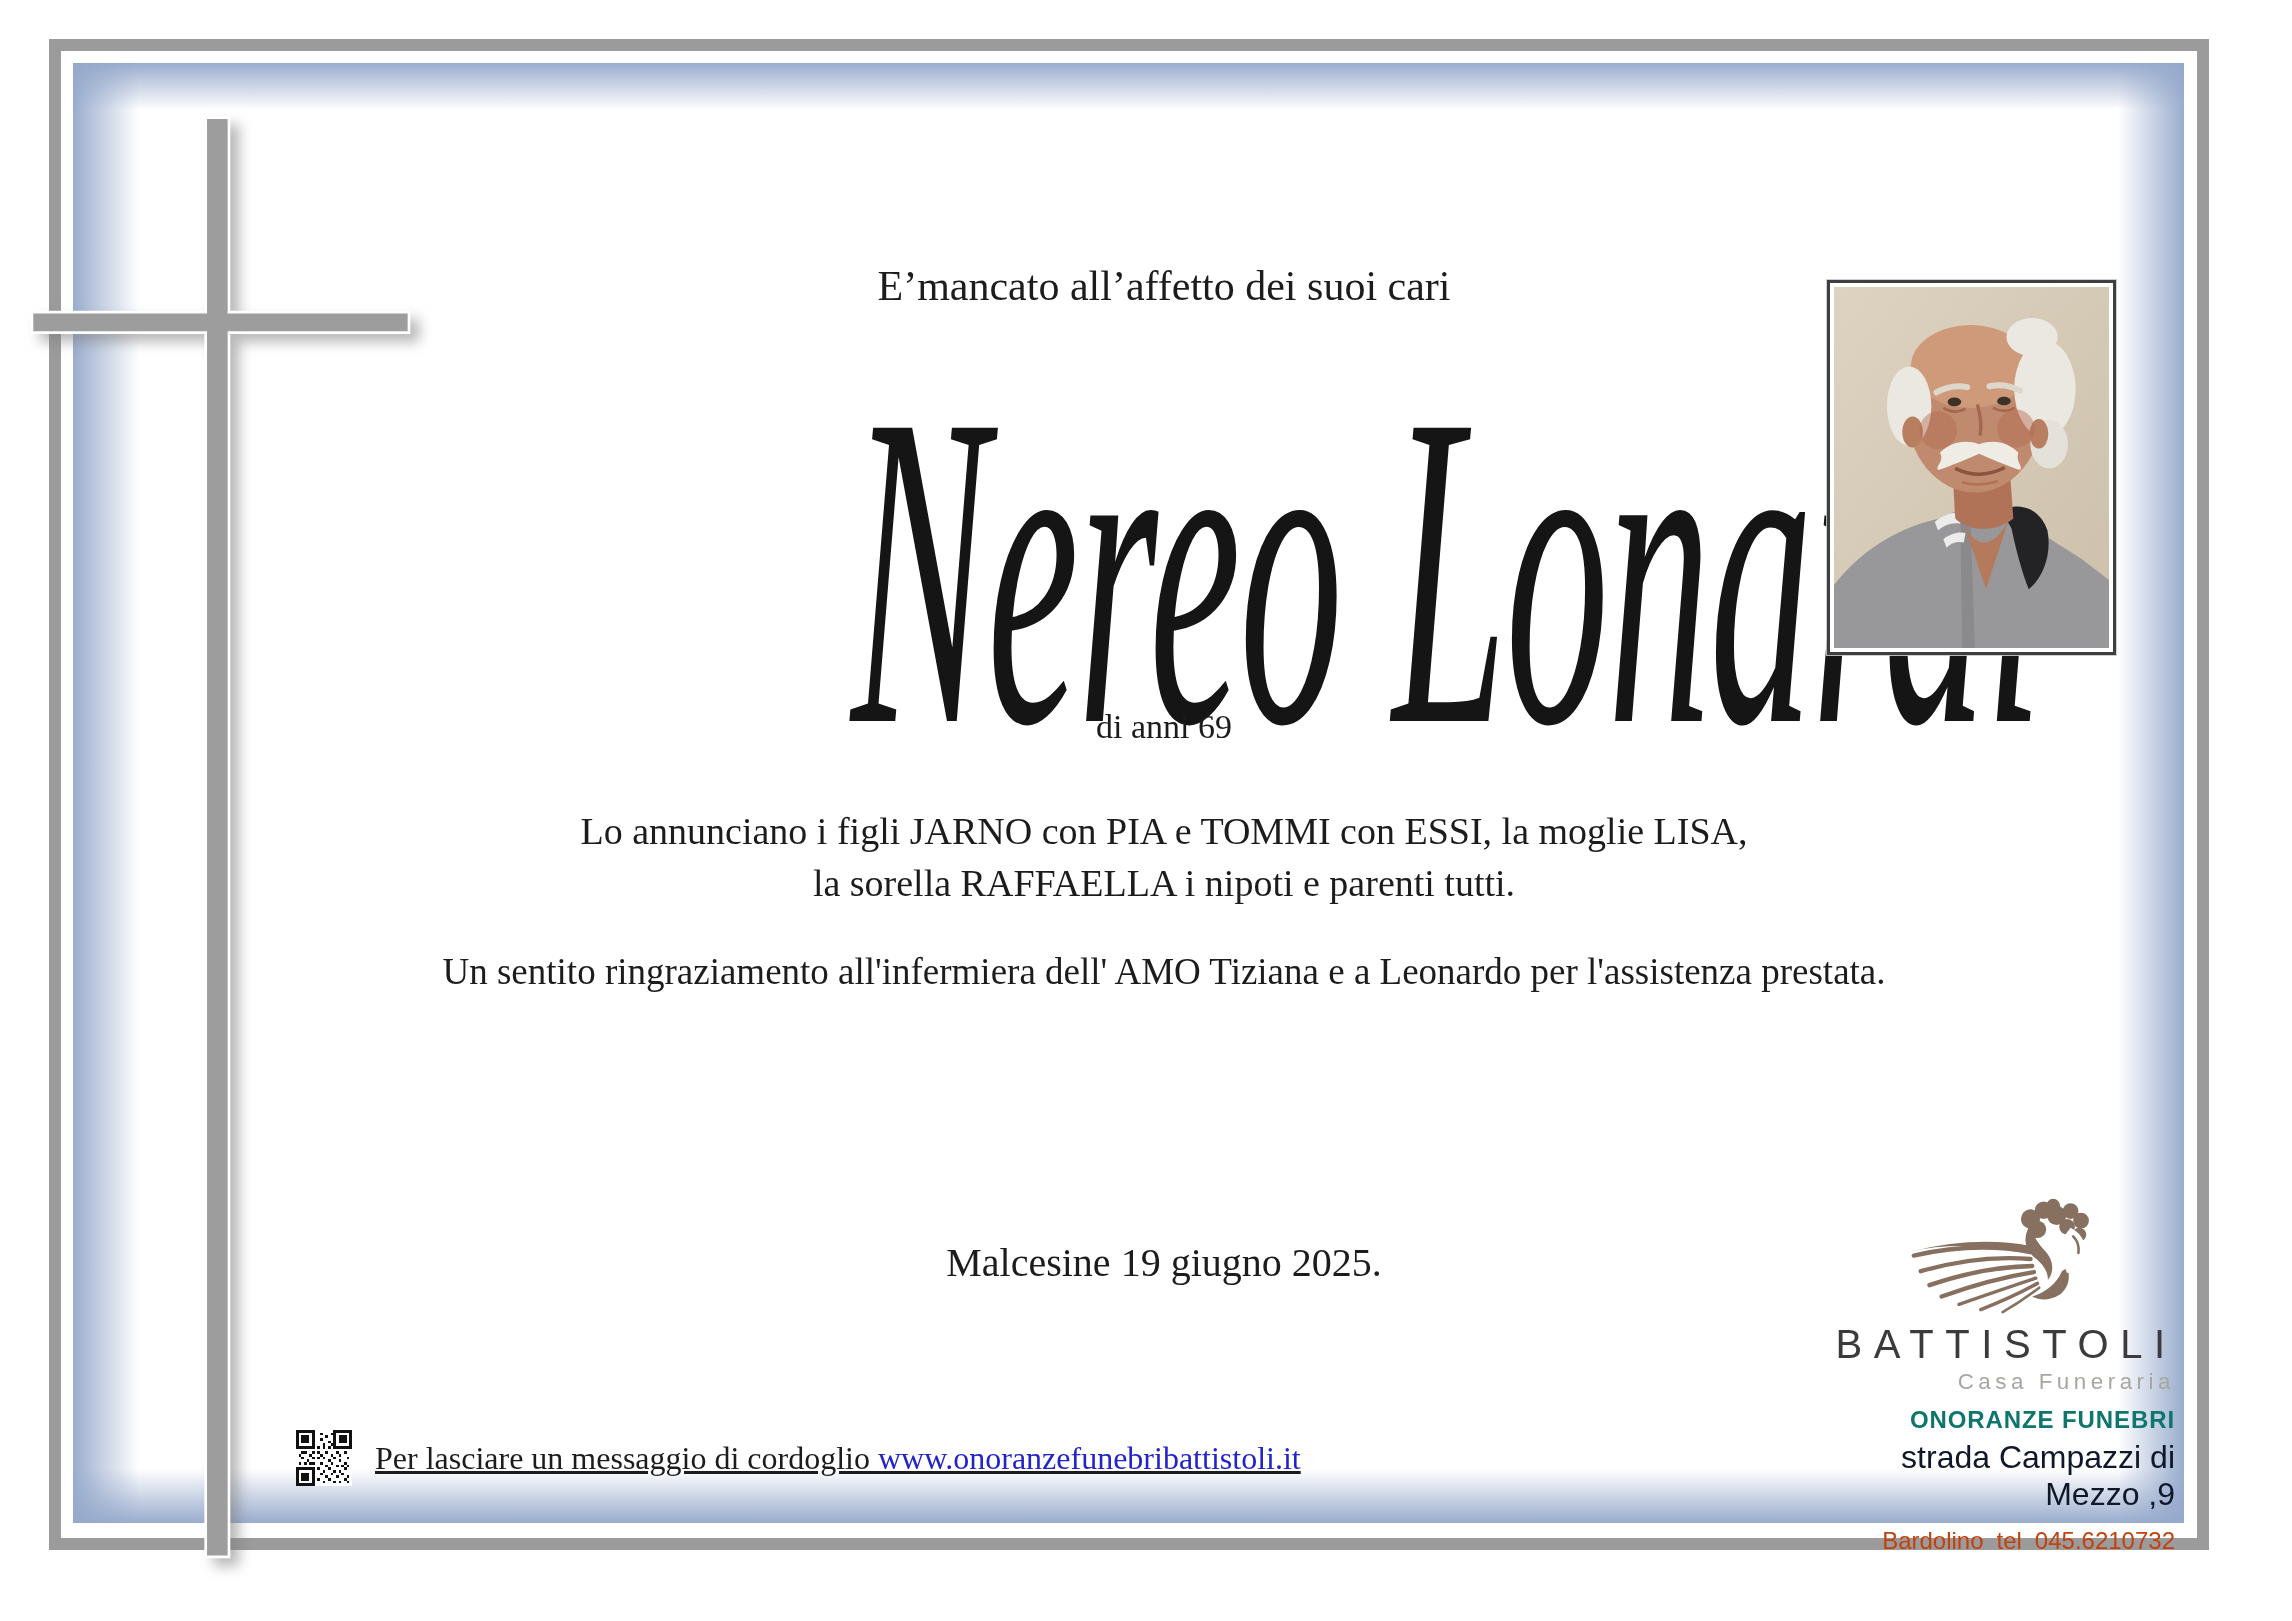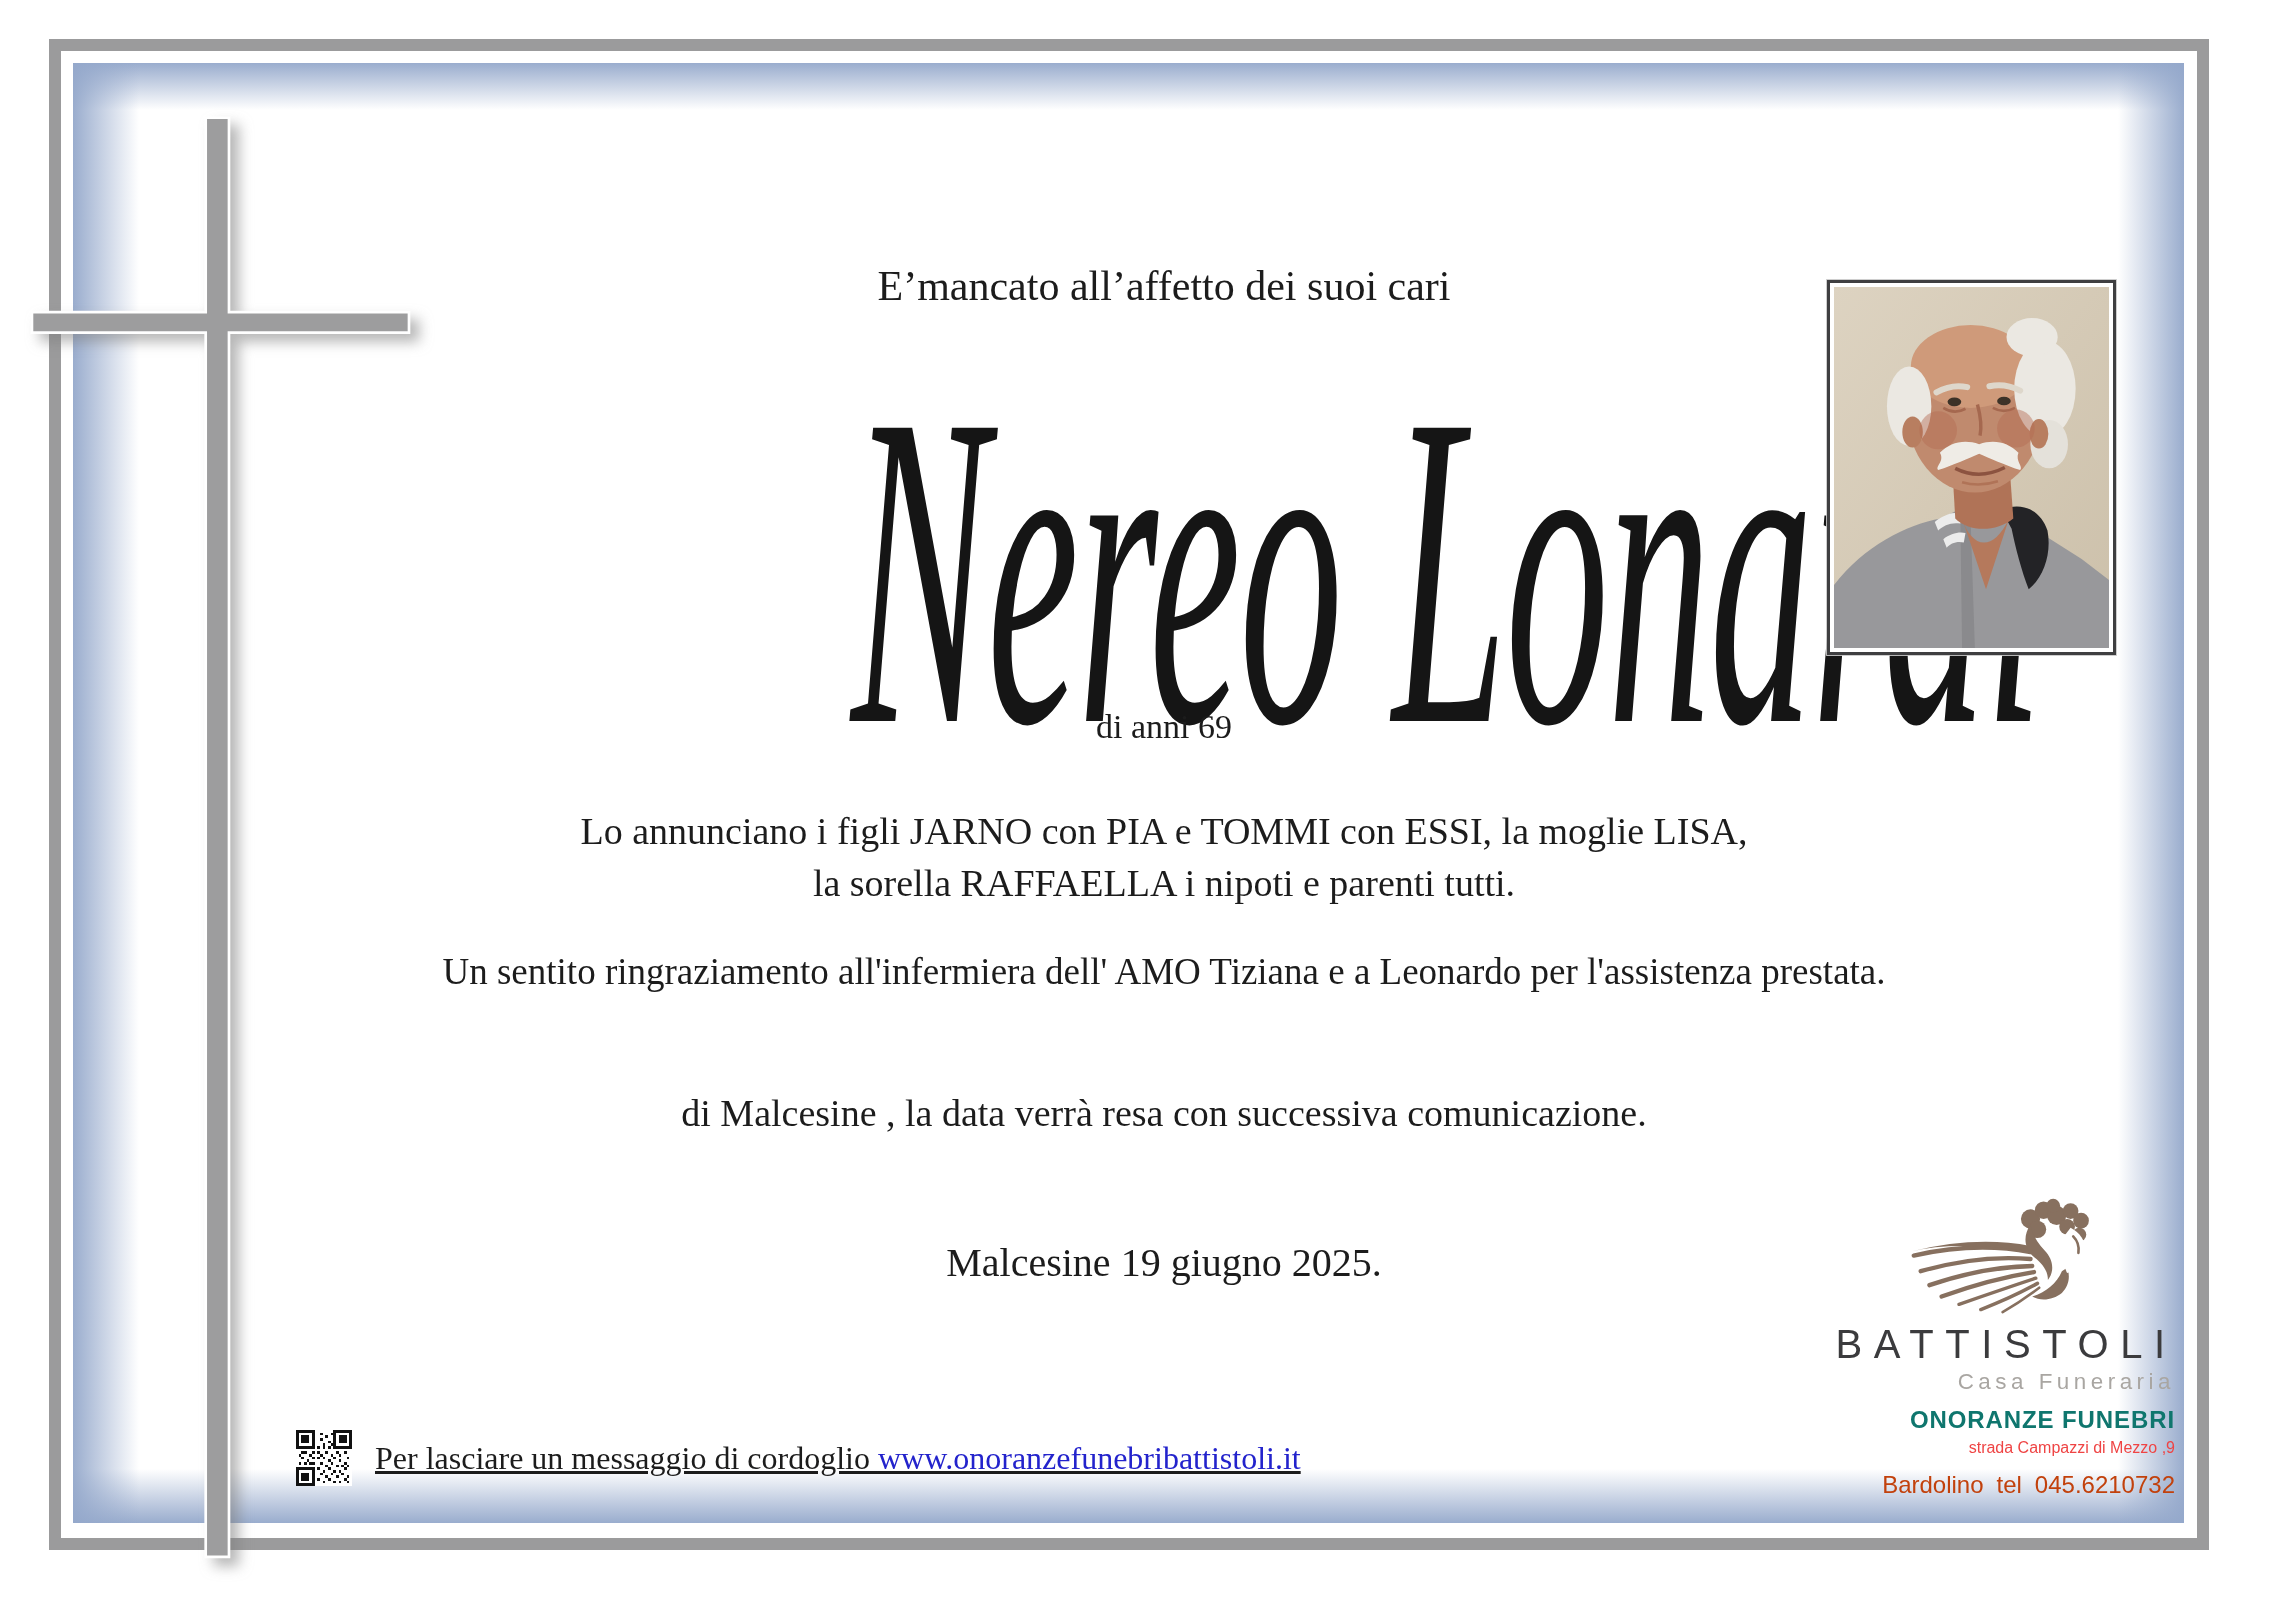--- a/index.html
+++ b/index.html
@@ -63,21 +63,21 @@
   .condolence-link { color:#2323cc; text-decoration:none; cursor:pointer; }
   
   .fh {
     position:absolute; left:1824px; top:1198px; width:351px; text-align:right;
     font-family:"Liberation Sans", sans-serif;
   }
   .fh .angel { display:block; margin:0 auto; }
   .brand    { font-size:40px; letter-spacing:11.6px; padding-left:11.6px; color:#3b3b3d; margin-top:1.8px; white-space:nowrap; }
   .tagline  { font-size:22.4px; letter-spacing:4.5px;  padding-left:4.5px;  color:#a9a6a2; margin-top:2.7px; }
   .category { font-size:24px; font-weight:bold; letter-spacing:0.9px; color:#0f766e; margin-top:11px; }
-  .addr     { font-size:16px; color:#ef4444; margin-top:4.5px; }
+  .addr     { font-size:32px; color:#0f172a; margin-top:4.5px; }
   .phone    { font-size:24px; color:#c2410c; margin-top:14px; word-spacing:6.3px; }
 </style>
 </head>
 <body>
 
 <div class="page">
 
   <div class="outer-frame"></div>
 
   <div class="inner-card">
@@ -93,21 +93,20 @@
 
   <div class="content">
     <div class="intro">E’mancato all’affetto dei suoi cari</div>
     <div class="name-wrap">
       <span>Nereo Lonardi</span>
     </div>
     <div class="age">di anni 69</div>
     <div class="fam1">Lo annunciano i figli JARNO con PIA e TOMMI con ESSI, la moglie LISA,</div>
     <div class="fam2">la sorella RAFFAELLA i nipoti e parenti tutti.</div>
     <div class="thanks">Un sentito ringraziamento all'infermiera dell' AMO Tiziana e a Leonardo per l'assistenza prestata.</div>
-    <div class="fun2">di Malcesine , la data verrà resa con successiva comunicazione.</div>
     <div class="dateline">Malcesine 19 giugno 2025.</div>
   </div>
 
   <div class="photo">
     <svg viewBox="0 0 323 419" preserveAspectRatio="none" aria-hidden="true">
       <defs>
         <linearGradient id="bg" x1="0" y1="0" x2="1" y2="1">
           <stop offset="0" stop-color="#ddd3c1"></stop>
             <stop offset="1" stop-color="#ccc0aa"></stop>
         </linearGradient>

